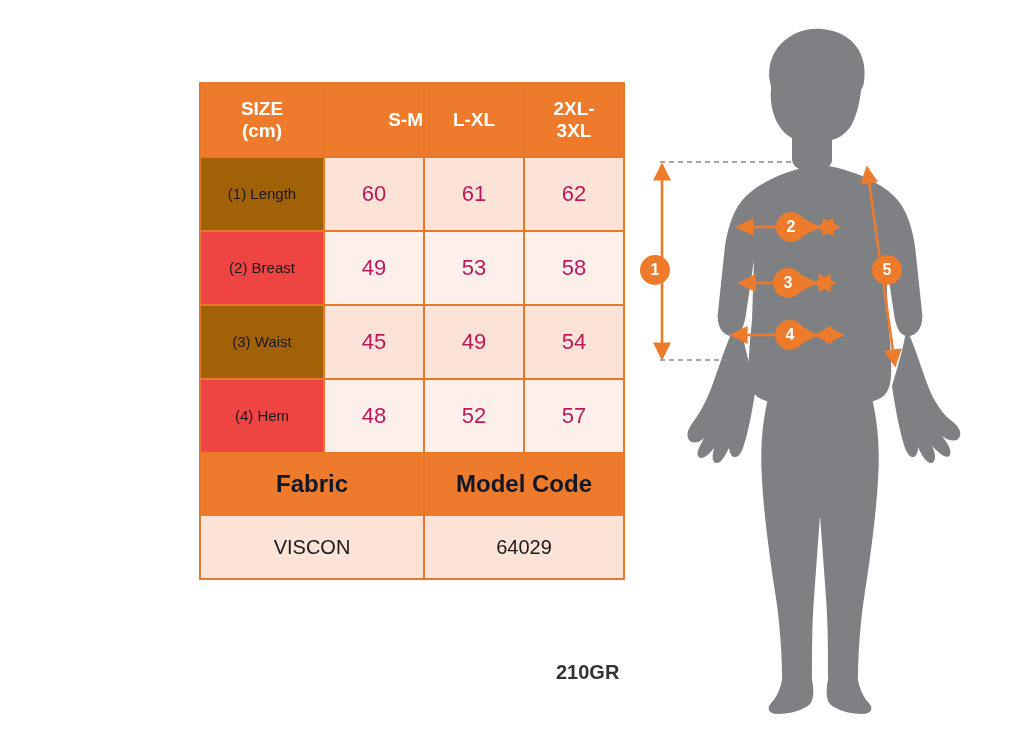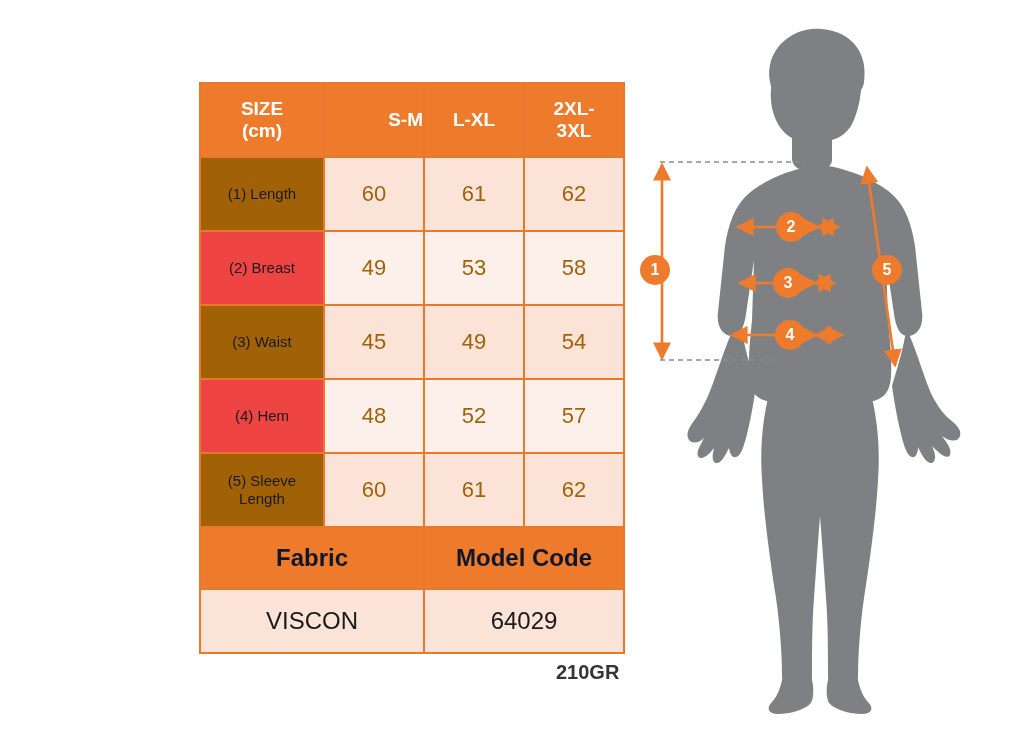--- a/index.html
+++ b/index.html
@@ -44,38 +44,38 @@
     color: #1a1a1a;
     font-size: 15px;
     height: 72px;
     line-height: 1.2;
   }
   .row-label.alt {
     background: #ef4444;
   }
   .val-cell {
     background: #FBE3D8;
-    color: #a16207;
+    color: #be185d;
     font-size: 22px;
     height: 72px;
   }
   .val-cell.alt {
     background: #FDF0EA;
   }
   .fabric-head {
     background: #EE7B2B;
     color: #0f172a;
     font-weight: bold;
     font-size: 24px;
     height: 60px;
   }
   .fabric-val {
     background: #FBE3D8;
     color: #1a1a1a;
-    font-size: 24px;
+    font-size: 20px;
     height: 62px;
   }
   .gram-note {
     position: absolute;
     left: 556px;
     top: 661px;
     font-size: 20px;
     color: #333333;
     font-weight: bold;
   }
@@ -152,29 +152,20 @@
     <td class="val-cell">54</td>
   </tr>
 
   <tr>
     <td class="row-label alt">(4) Hem</td>
     <td class="val-cell alt">48</td>
     <td class="val-cell alt">52</td>
     <td class="val-cell alt">57</td>
   </tr>
 
-  <tr>
-    <td class="row-label">
-      <div>(5) Sleeve</div>
-      <div>Length</div>
-    </td>
-    <td class="val-cell">60</td>
-    <td class="val-cell">61</td>
-    <td class="val-cell">62</td>
-  </tr>
 
   <tr>
     <td class="fabric-head" colspan="2">Fabric</td>
     <td class="fabric-head" colspan="2">Model Code</td>
   </tr>
 
   <tr>
     <td class="fabric-val" colspan="2">VISCON</td>
     <td class="fabric-val" colspan="2">64029</td>
   </tr>

